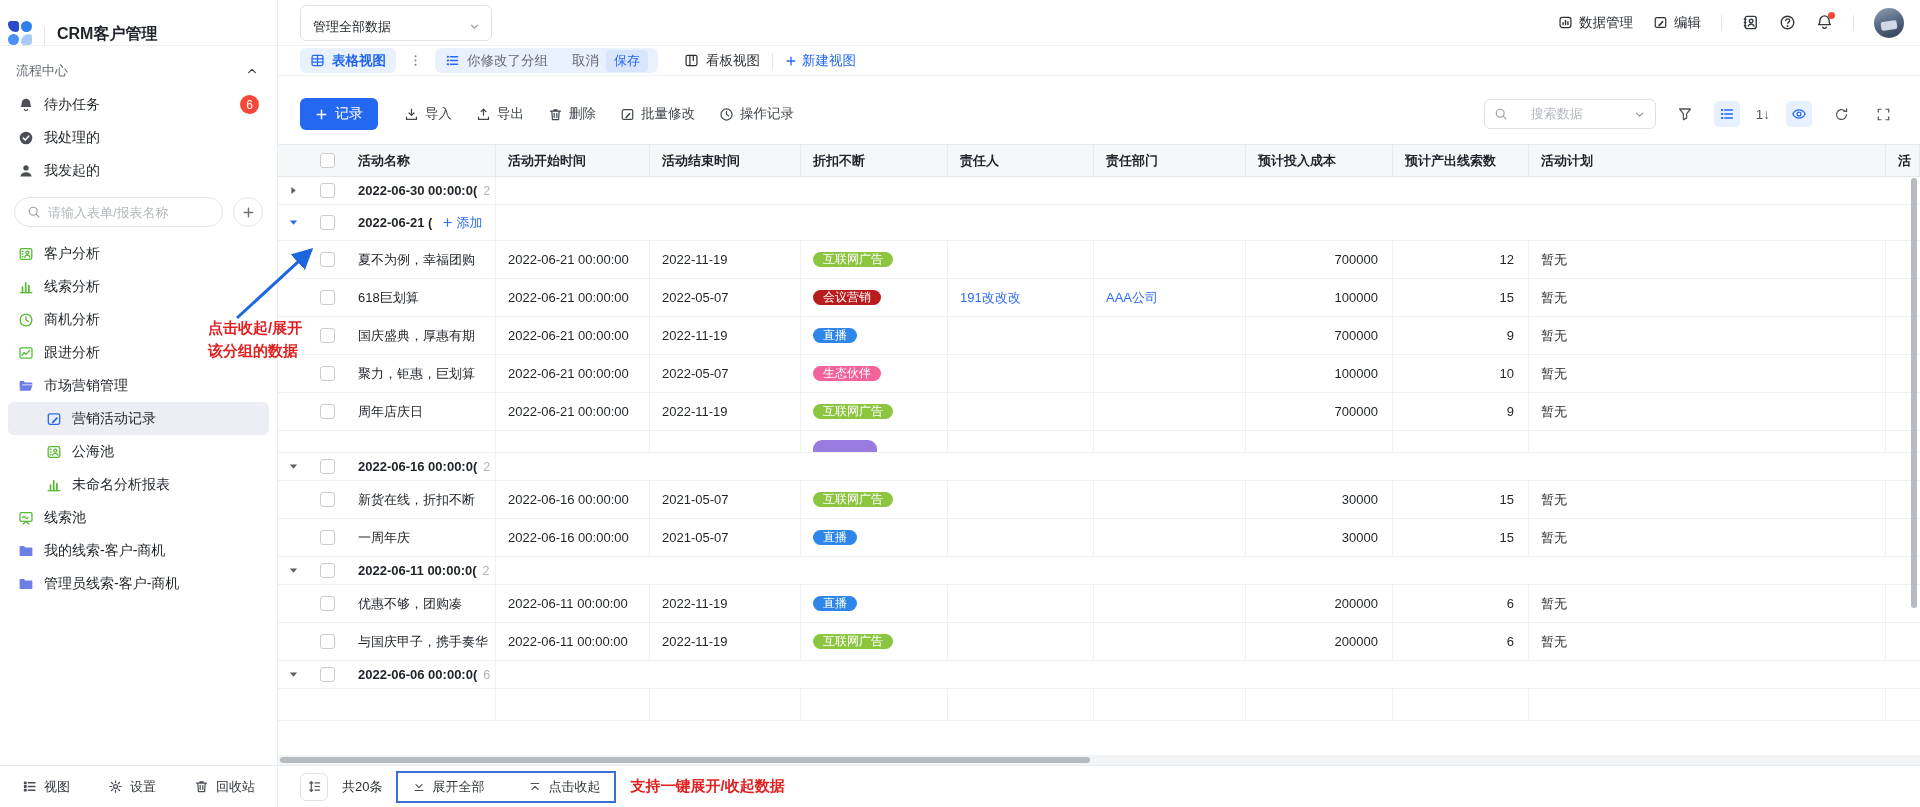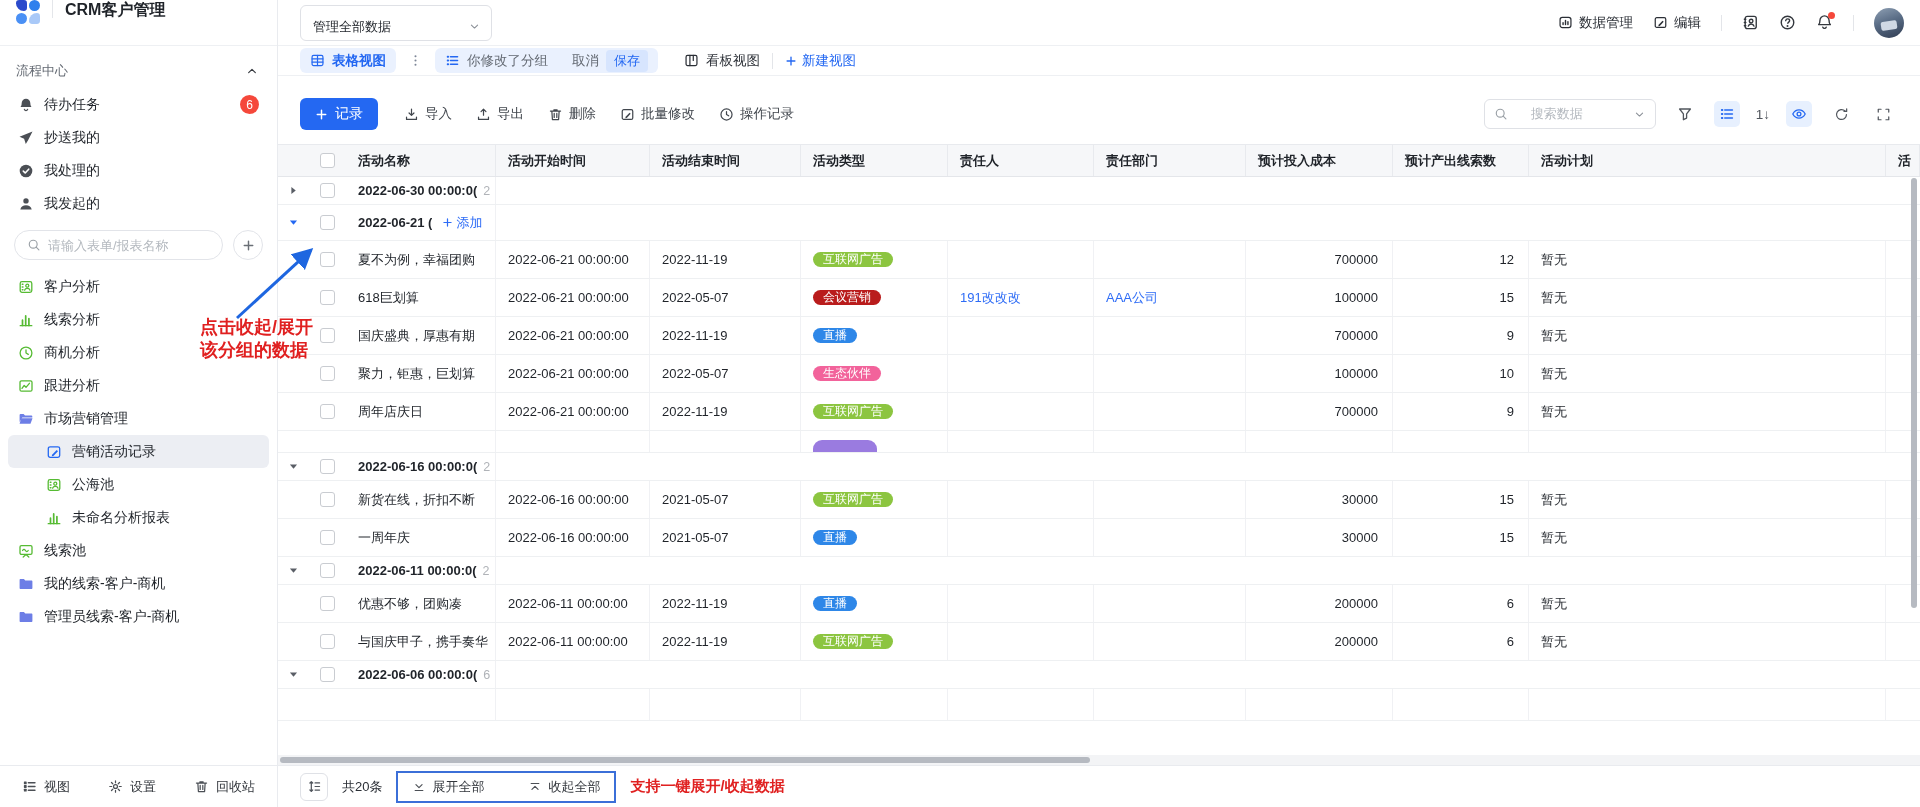--- a/index.html
+++ b/index.html
@@ -3,21 +3,21 @@
 <meta charset="utf-8">
 <style>
   * { margin:0; padding:0; box-sizing:border-box; }
   html,body { width:1920px; height:807px; overflow:hidden; background:#fff;
     font-family:"Liberation Sans","DejaVu Sans",sans-serif; color:#1f2329; }
   .app { position:relative; width:1920px; height:807px; display:flex; }
   svg { display:block; }
 
   
   .sidebar { width:278px; min-width:278px; height:100%; border-right:1px solid #e9ebef; display:flex; flex-direction:column; background:#fff; }
-  .sb-header { height:46px; display:flex; align-items:flex-start; padding:0 16px; border-bottom:1px solid #eef0f3; }
+  .sb-header { height:46px; display:flex; align-items:flex-end; padding:0 8px; border-bottom:1px solid #eef0f3; }
   .logo { display:grid; grid-template-columns:11px 11px; grid-template-rows:11px 11px; gap:2px; }
   .logo i { border-radius:3px; }
   .logo i:nth-child(1){background:#2b4acb;border-radius:4px 4px 4px 10px;}
   .logo i:nth-child(2){background:#2f80ed;border-radius:50%;}
   .logo i:nth-child(3){background:#4a90f5;border-radius:50%;}
   .logo i:nth-child(4){background:#a9c9f8;border-radius:10px 4px 4px 4px;}
   .logo-divider { width:1px; height:18px; background:#e4e6ea; margin:0 12px; }
   .sb-title { font-size:16px; font-weight:700; }
   .sb-section { margin-top:10px; height:30px; display:flex; align-items:center; justify-content:space-between; padding:0 18px 0 16px; color:#646a73; font-size:13px; }
   .sb-list { padding:2px 8px 0 8px; }
@@ -94,21 +94,21 @@
   .hscroll .thumb { position:absolute; left:2px; top:2px; width:810px; height:6px; border-radius:3px; background:#b6bac1; cursor:pointer; }
   .vscroll { position:absolute; top:34px; right:3px; width:6px; height:430px; border-radius:3px; background:#b6bac1; cursor:pointer; }
 
   
   .footer-bar { height:42px; border-top:1px solid #e9ebef; display:flex; align-items:center; gap:14px; padding:0 22px; }
   .rowheight-btn { width:28px; height:28px; border:1px solid #dfe1e6; border-radius:6px; display:flex; align-items:center; justify-content:center; color:#50555c; cursor:pointer; background:#fff; }
   .total { font-size:13px; color:#2b2f36; }
   .expand-box { display:flex; align-items:flex-end; gap:44px; border:2px solid #3b6fd8; padding:5px 14px; }
   .ec-btn { display:flex; align-items:center; gap:6px; font-size:13px; color:#33373d; cursor:pointer; }
   .red-note { color:#e02020; font-weight:700; font-size:15px; }
-  .anno-text { position:absolute; left:200px; top:316px; width:140px; color:#e02020; font-weight:700; font-size:18px; line-height:23px; z-index:40; pointer-events:none; }
+  .anno-text { position:absolute; left:208px; top:316px; width:140px; color:#e02020; font-weight:700; font-size:15px; line-height:23px; z-index:40; pointer-events:none; }
   .anno-arrow { position:absolute; left:225px; top:238px; z-index:40; pointer-events:none; }
 </style>
 </head>
 <body>
 
 <div class="app">
 
   <aside class="sidebar">
     <div class="sb-header">
       <span class="logo">
@@ -135,28 +135,20 @@
               <path d="M8 1.8a4.3 4.3 0 0 0-4.3 4.3c0 3-1.2 3.9-1.2 3.9h11s-1.2-.9-1.2-3.9A4.3 4.3 0 0 0 8 1.8z" fill="currentColor" stroke="none"></path>
               <path d="M6.4 12.4a1.7 1.7 0 0 0 3.2 0"></path>
             </svg>
           </span>
           <span class="grow">待办任务</span>
           <span class="badge">6</span>
         </div>
         <div class="sb-item">
           <span class="c-dark">
             <svg width="16" height="16" viewBox="0 0 16 16" fill="none" stroke="currentColor" stroke-width="1.3" stroke-linecap="round" stroke-linejoin="round">
-              <path d="M14.5 1.5 1.5 6.8l4.6 1.9L7.8 14l2.4-4.1 4.3-8.4z" fill="currentColor" stroke="none"></path>
-            </svg>
-          </span>
-          <span class="grow">抄送我的</span>
-        </div>
-        <div class="sb-item">
-          <span class="c-dark">
-            <svg width="16" height="16" viewBox="0 0 16 16" fill="none" stroke="currentColor" stroke-width="1.3" stroke-linecap="round" stroke-linejoin="round">
               <circle cx="8" cy="8" r="6.3" fill="currentColor" stroke="none"></circle>
               <path d="M5.3 8.1l1.9 1.9 3.5-3.8" stroke="#fff" stroke-width="1.6"></path>
             </svg>
           </span>
           <span class="grow">我处理的</span>
         </div>
         <div class="sb-item">
           <span class="c-dark">
             <svg width="16" height="16" viewBox="0 0 16 16" fill="none" stroke="currentColor" stroke-width="1.3" stroke-linecap="round" stroke-linejoin="round">
               <circle cx="8" cy="4.9" r="2.7" fill="currentColor" stroke="none"></circle>
@@ -528,21 +520,21 @@
 
     <div class="table-wrap">
       <div class="grid-row t-head" id="t-head">
           <div class="hc nb"></div>
           <div class="hc nb">
             <span class="chk"></span>
           </div>
           <div class="hc">活动名称</div>
           <div class="hc">活动开始时间</div>
           <div class="hc">活动结束时间</div>
-          <div class="hc">活动类型</div>
+          <div class="hc">折扣不断</div>
           <div class="hc">责任人</div>
           <div class="hc">责任部门</div>
           <div class="hc">预计投入成本</div>
           <div class="hc">预计产出线索数</div>
           <div class="hc">活动计划</div>
           <div class="hc">活</div>
         </div>
       <div id="t-body">
           <div class="grid-row t-row group-row">
             <div class="c nb">
@@ -962,21 +954,21 @@
             </span>
           <span>展开全部</span>
         </span>
         <span class="ec-btn">
           <span id="ic-collapse" class="c-dark">
               <svg width="14" height="14" viewBox="0 0 16 16" fill="none" stroke="currentColor" stroke-width="1.3" stroke-linecap="round" stroke-linejoin="round">
                 <path d="M4.5 10.8 8 7.3l3.5 3.5"></path>
                 <path d="M3.6 4h8.8"></path>
               </svg>
             </span>
-          <span>收起全部</span>
+          <span>点击收起</span>
         </span>
       </div>
       <span class="red-note">支持一键展开/收起数据</span>
     </div>
 
   </main>
 
   <div class="anno-text">
     <div>点击收起/展开</div>
     <div>该分组的数据</div>

